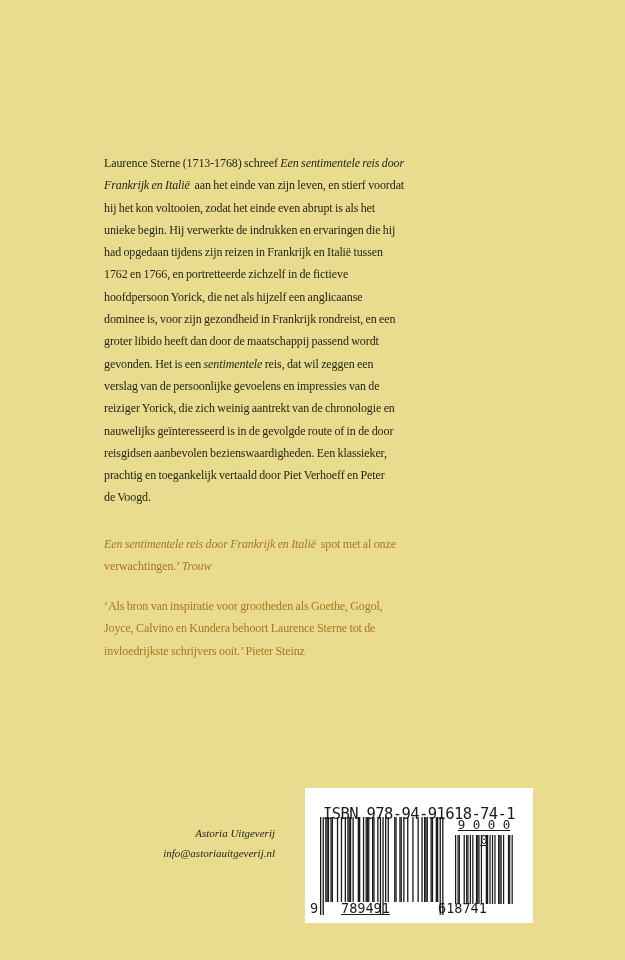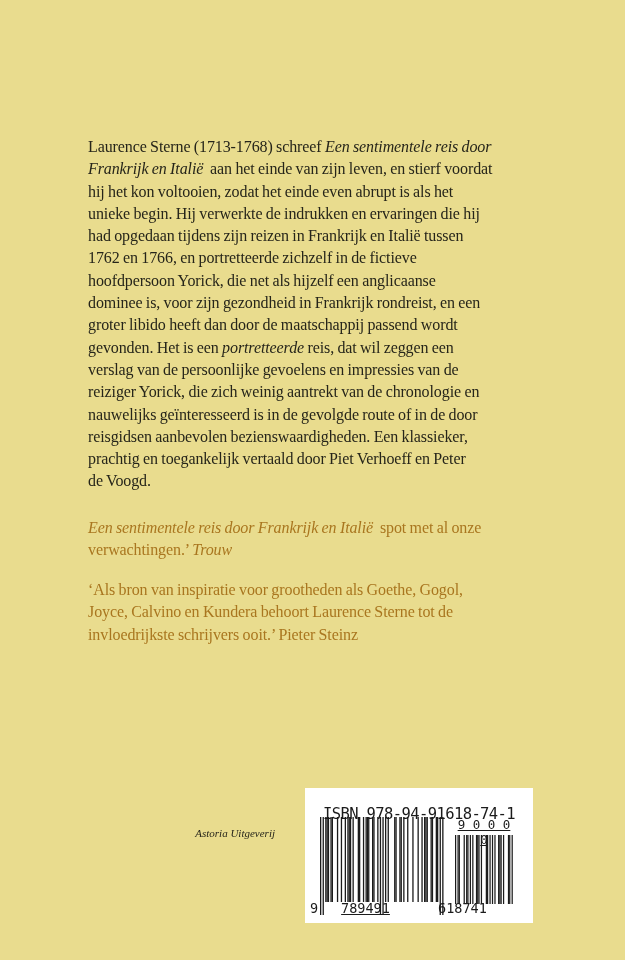--- a/index.html
+++ b/index.html
@@ -3,22 +3,22 @@
 <meta charset="utf-8">
 <style>
   html,body{margin:0;padding:0;background:#888;}
   .cover{
     position:relative;width:625px;height:960px;overflow:hidden;
     background:var(--page-bg,#e9dc8e);
     color:var(--body-text,#26251a);
     font-family:"Liberation Serif",serif;
   }
   .blurb,.quote{
-    position:absolute;left:88px;margin:0;
-    font-size:16px;line-height:22.3px;
+    position:absolute;left:88px;margin:16px;
+    font-size:12px;line-height:22.3px;
     white-space:pre;letter-spacing:-0.1px;word-spacing:-0.5px;
   }
   .blurb{top:136px;}
   .quote{color:var(--quote-text,#a9761f);}
   .q1{top:517px;}
   .q2{top:579px;}
   .it{font-style:italic;}
   .publisher{
     position:absolute;left:90px;top:824px;width:185px;
     text-align:right;font-style:italic;
@@ -54,37 +54,38 @@
 
   <p class="blurb"><span>Laurence Sterne (1713-1768) schreef </span><span class="it">Een sentimentele reis door
 Frankrijk en Italië</span><span>  aan het einde van zijn leven, en stierf voordat
 hij het kon voltooien, zodat het einde even abrupt is als het
 unieke begin. Hij verwerkte de indrukken en ervaringen die hij
 had opgedaan tijdens zijn reizen in Frankrijk en Italië tussen
 1762 en 1766, en portretteerde zichzelf in de fictieve
 hoofdpersoon Yorick, die net als hijzelf een anglicaanse
 dominee is, voor zijn gezondheid in Frankrijk rondreist, en een
 groter libido heeft dan door de maatschappij passend wordt
-gevonden. Het is een </span><span class="it">portretteerde</span><span> reis, dat wil zeggen een
+gevonden. Het is een </span><span class="it">sentimentele</span><span> reis, dat wil zeggen een
 verslag van de persoonlijke gevoelens en impressies van de
 reiziger Yorick, die zich weinig aantrekt van de chronologie en
 nauwelijks geïnteresseerd is in de gevolgde route of in de door
 reisgidsen aanbevolen bezienswaardigheden. Een klassieker,
 prachtig en toegankelijk vertaald door Piet Verhoeff en Peter
 de Voogd.</span></p>
 
   <p class="quote q1"><span class="it">Een sentimentele reis door Frankrijk en Italië</span><span>  spot met al onze
 verwachtingen.’ </span><span class="it">Trouw</span></p>
 
   <p class="quote q2"><span>‘Als bron van inspiratie voor grootheden als Goethe, Gogol,
 Joyce, Calvino en Kundera behoort Laurence Sterne tot de
 invloedrijkste schrijvers ooit.’ Pieter Steinz</span></p>
 
   <div class="publisher">
     <div>Astoria Uitgeverij</div>
+    <div>info@astoriauitgeverij.nl</div>
   </div>
 
   <div class="barcode-box">
     <div class="isbn">ISBN 978-94-91618-74-1</div>
     <svg id="ean13" class="ean13" width="124" height="98">
         <rect x="0.00" y="0" width="1.3" height="98"></rect>
         <rect x="2.60" y="0" width="1.3" height="98"></rect>
         <rect x="5.20" y="0" width="1.3" height="85"></rect>
         <rect x="6.50" y="0" width="1.3" height="85"></rect>
         <rect x="7.80" y="0" width="1.3" height="85"></rect>

